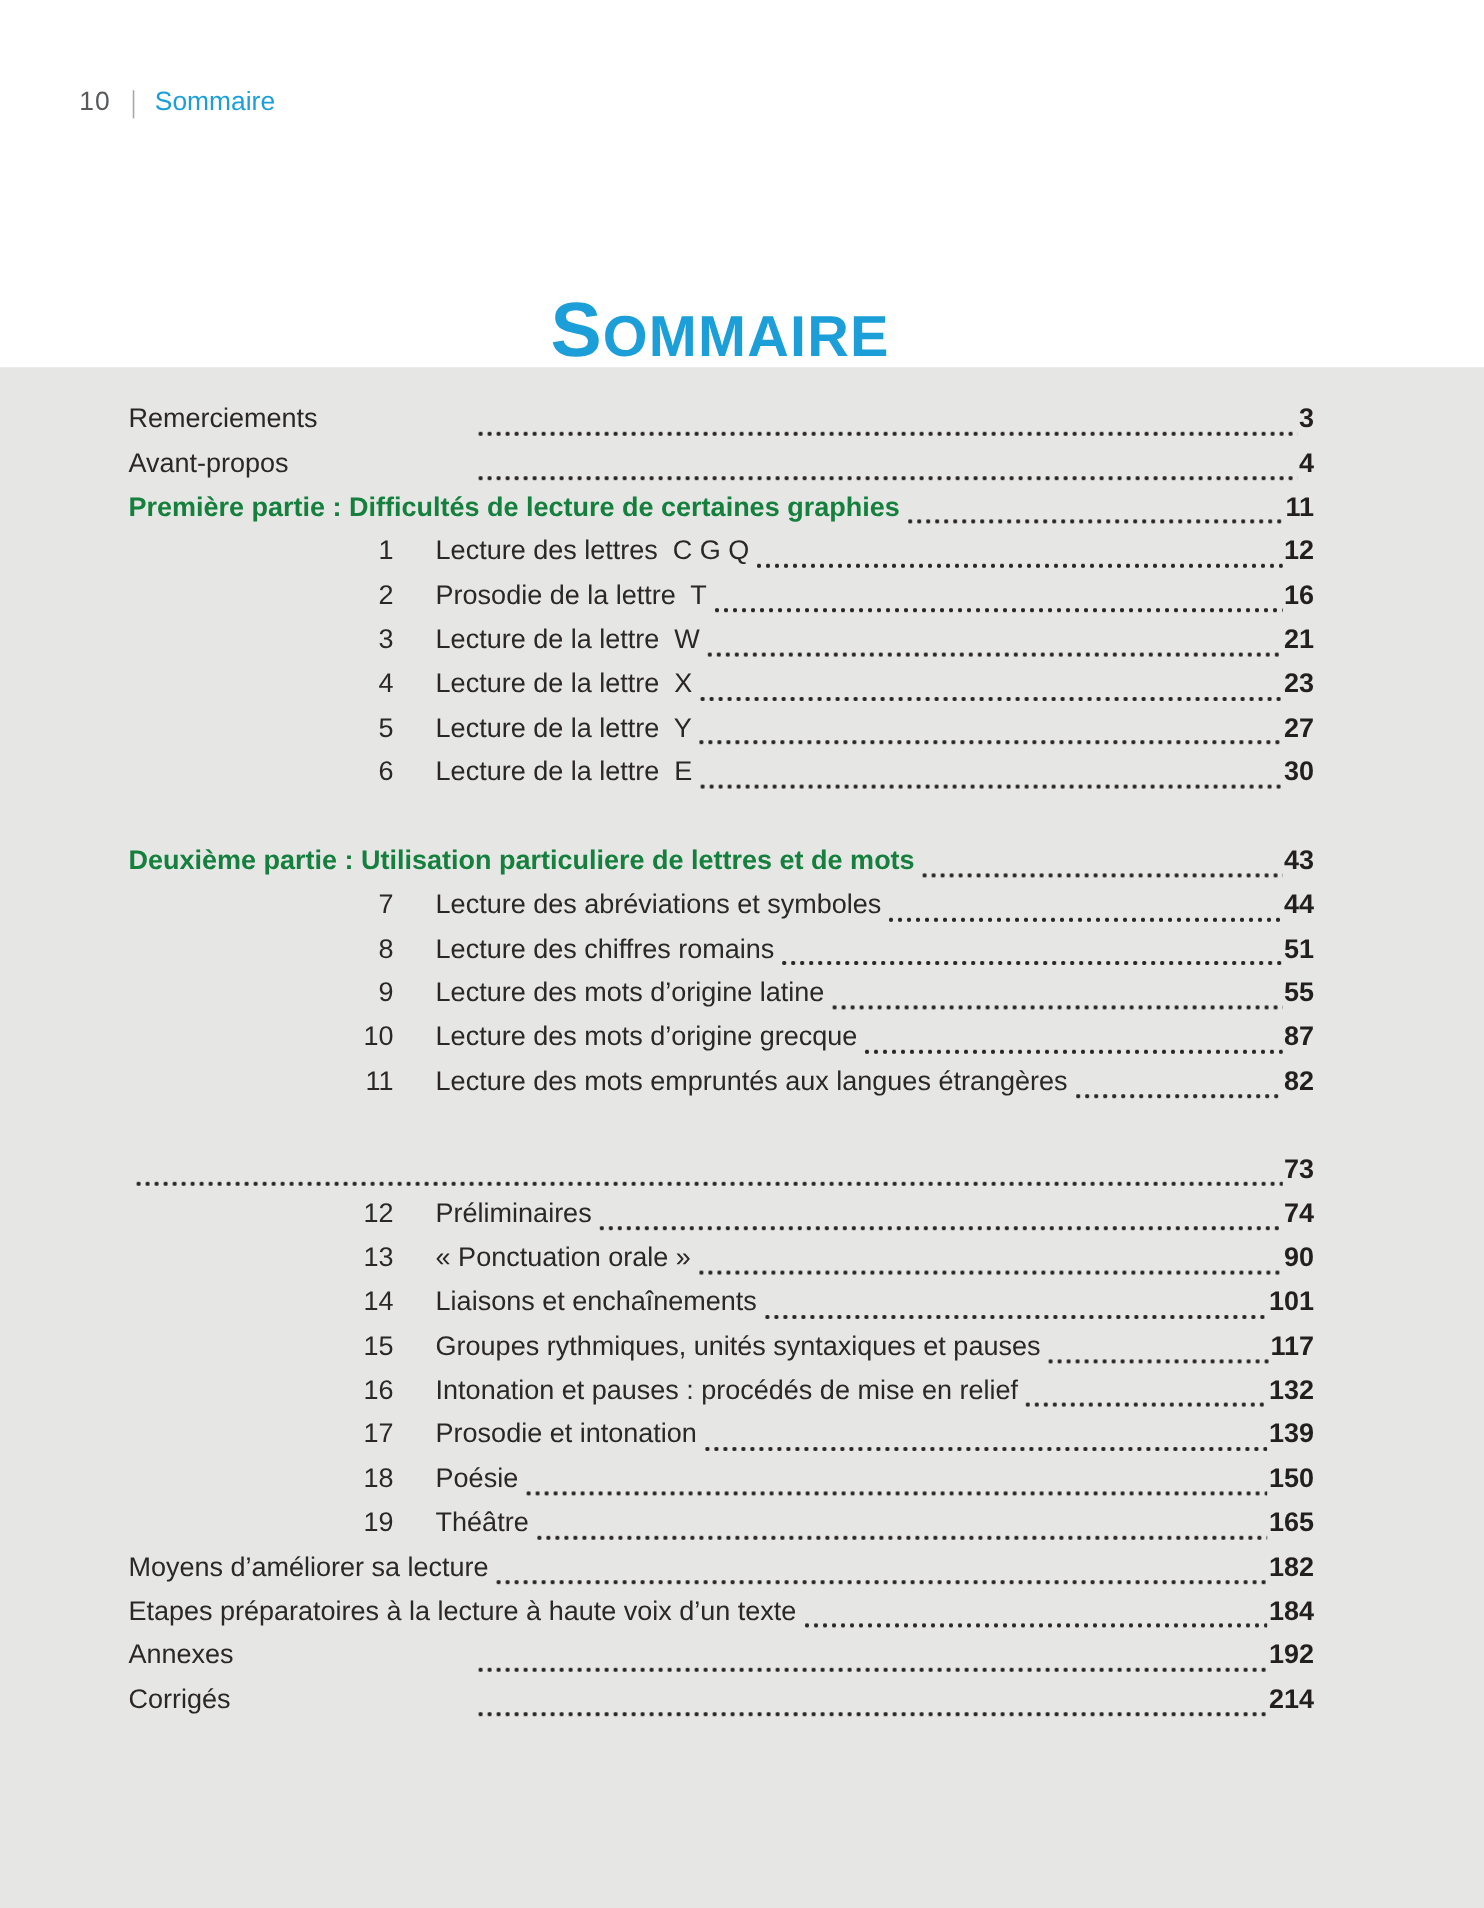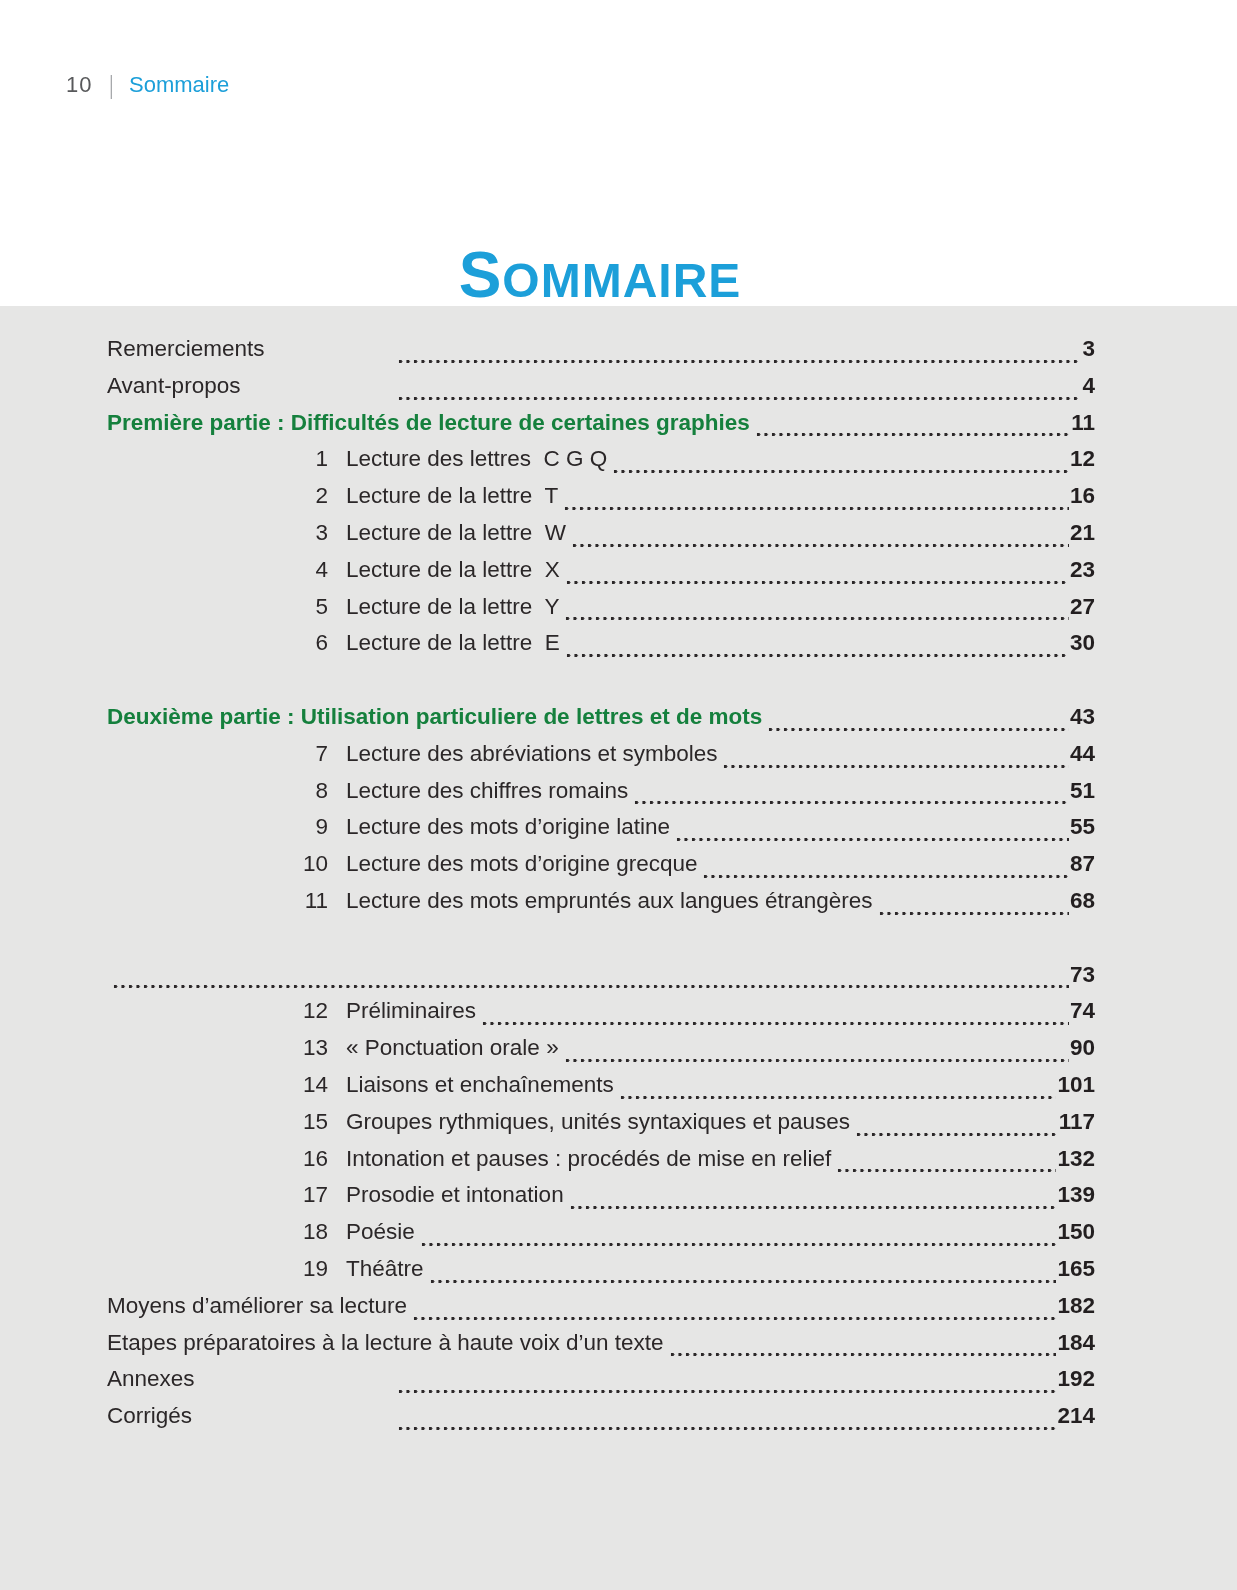--- a/index.html
+++ b/index.html
@@ -87,21 +87,21 @@
   }
   .row.part .label {
     color: #15803d;
     font-weight: 700;
   }
   .row.chapter .num {
     flex: 0 0 221px;
     text-align: right;
   }
   .row.chapter .label {
-    margin-left: 18px;
+    margin-left: 35px;
   }
   .dots {
     flex: 1 1 auto;
     height: 5px;
     align-self: flex-end;
     margin: 0 1px 9px 6px;
     background-image: radial-gradient(circle at 2.5px 2.5px, #2B2728 1.55px, transparent 2px);
     background-size: 7.5px 5px;
     background-repeat: repeat-x;
     background-position: left bottom;
@@ -145,21 +145,21 @@
         <span class="pg">11</span>
       </div>
       <div class="row chapter">
         <span class="num">1</span>
         <span class="label">Lecture des lettres  C G Q</span>
         <span class="dots"></span>
         <span class="pg">12</span>
       </div>
       <div class="row chapter">
         <span class="num">2</span>
-        <span class="label">Lecture de la lettre  T</span>
+        <span class="label">Prosodie de la lettre  T</span>
         <span class="dots"></span>
         <span class="pg">16</span>
       </div>
       <div class="row chapter">
         <span class="num">3</span>
         <span class="label">Lecture de la lettre  W</span>
         <span class="dots"></span>
         <span class="pg">21</span>
       </div>
       <div class="row chapter">
@@ -207,21 +207,21 @@
       <div class="row chapter">
         <span class="num">10</span>
         <span class="label">Lecture des mots d’origine grecque</span>
         <span class="dots"></span>
         <span class="pg">87</span>
       </div>
       <div class="row chapter">
         <span class="num">11</span>
         <span class="label">Lecture des mots empruntés aux langues étrangères</span>
         <span class="dots"></span>
-        <span class="pg">68</span>
+        <span class="pg">82</span>
       </div>
       <div class="spacer"></div>
       <div class="row part">
         <span class="dots"></span>
         <span class="pg">73</span>
       </div>
       <div class="row chapter">
         <span class="num">12</span>
         <span class="label">Préliminaires</span>
         <span class="dots"></span>

